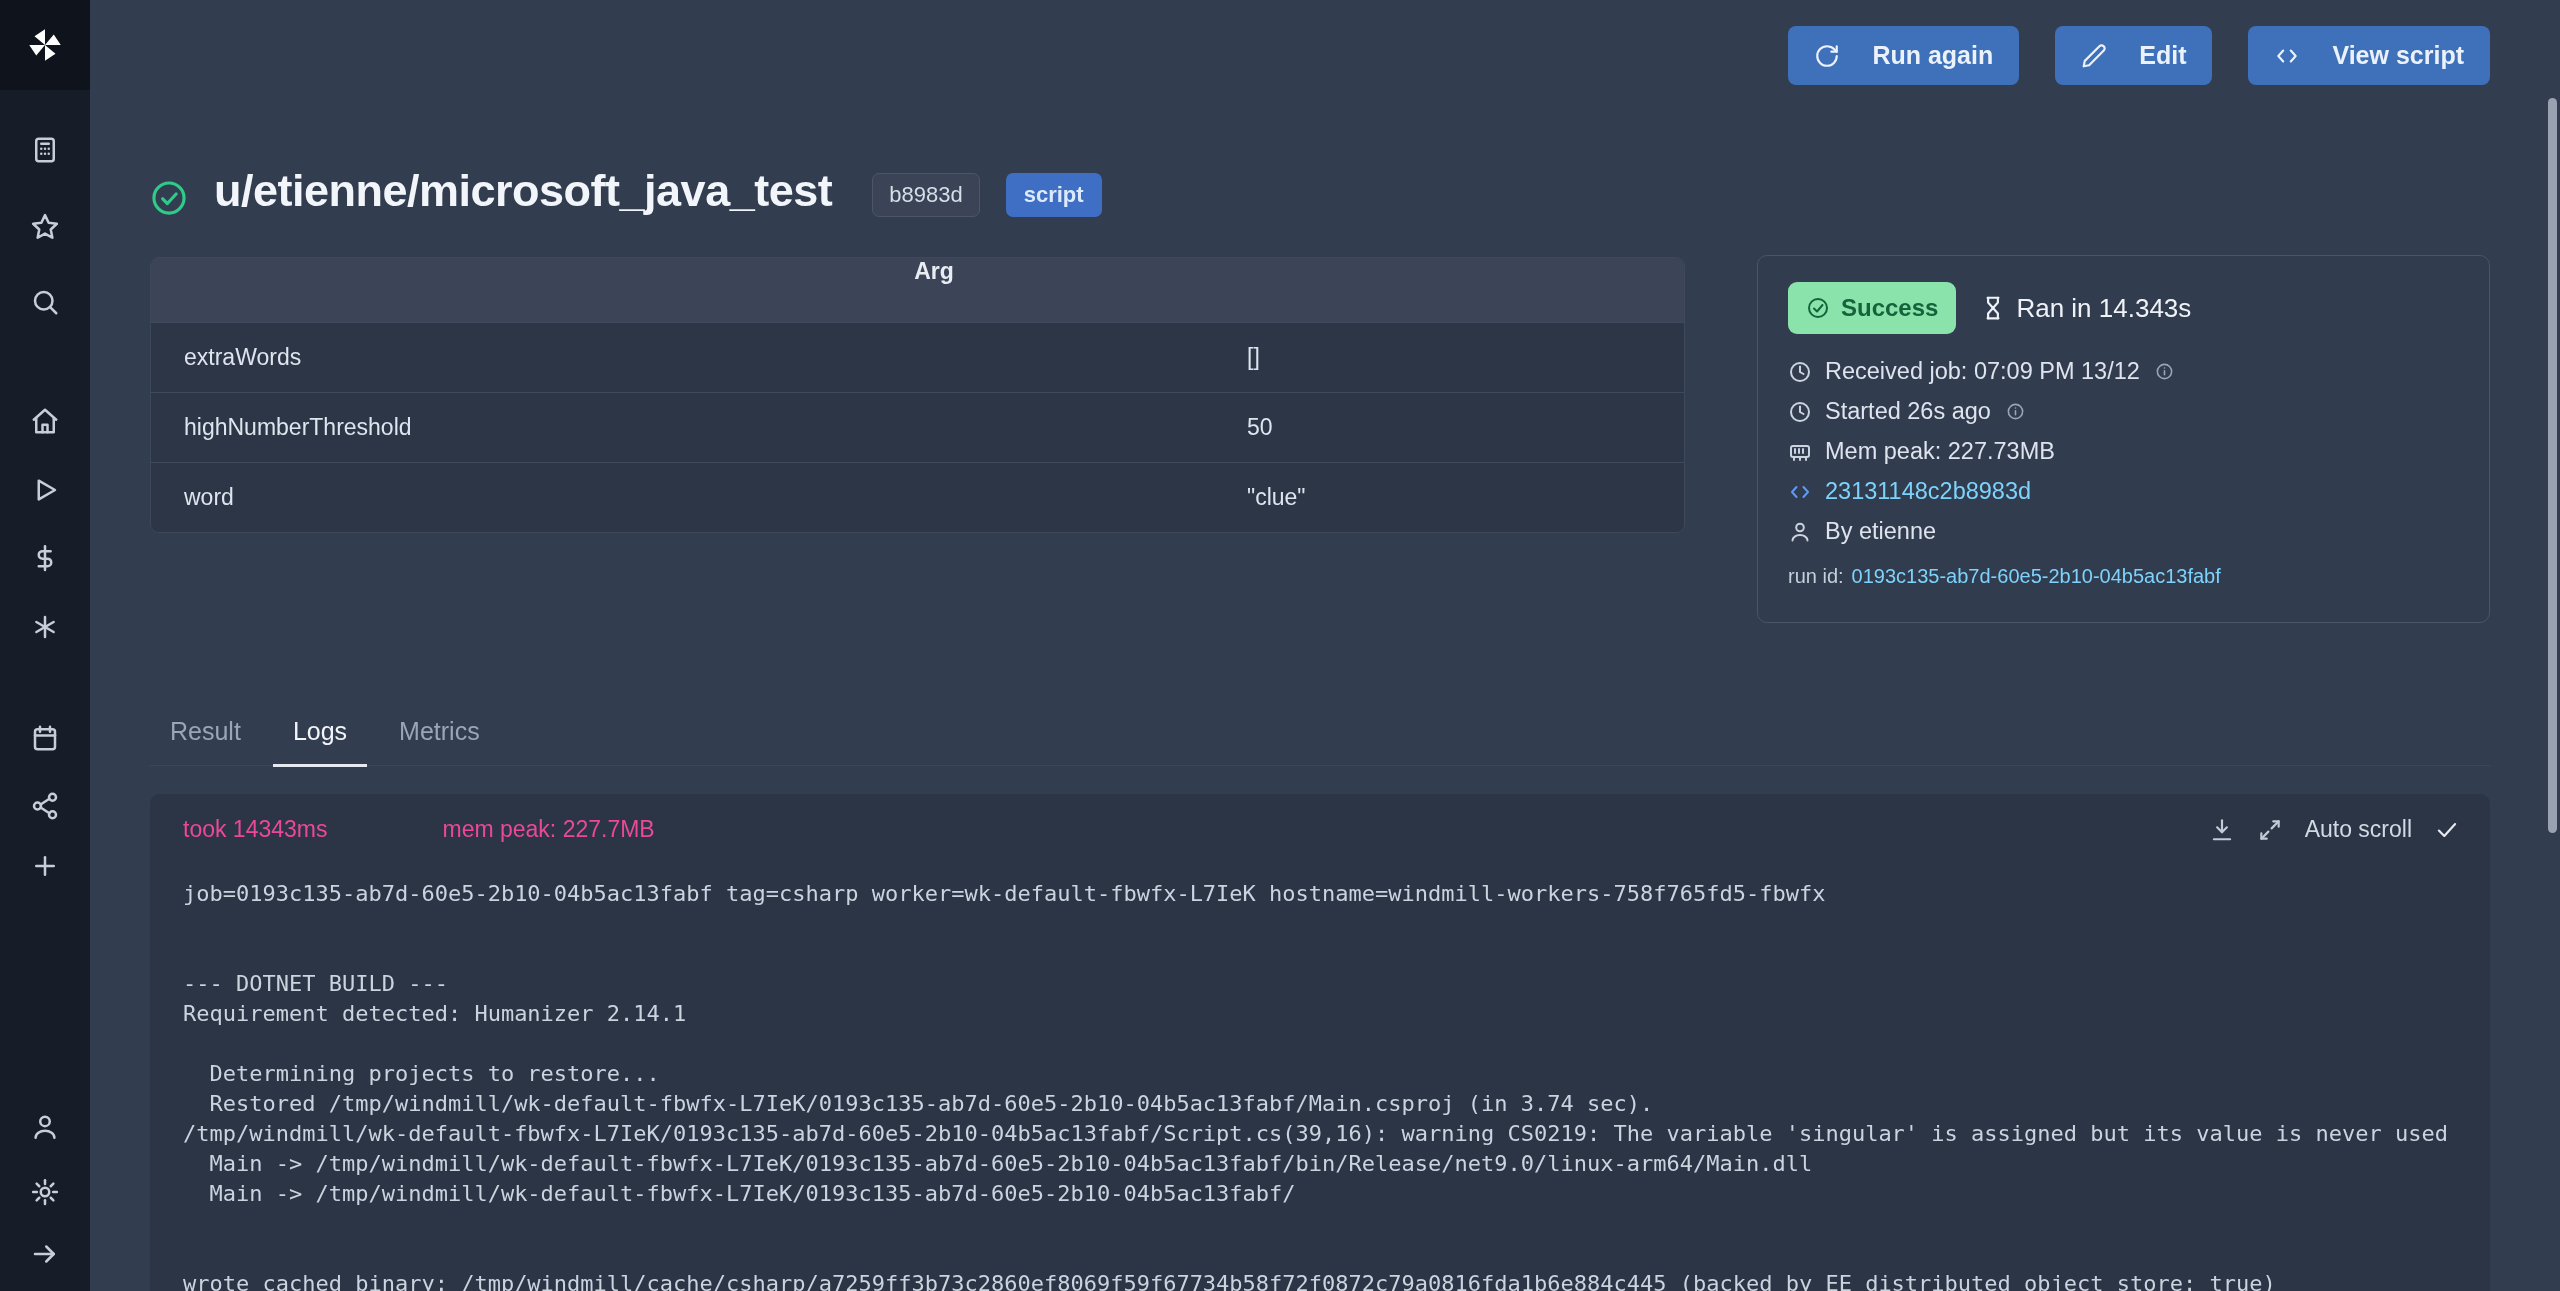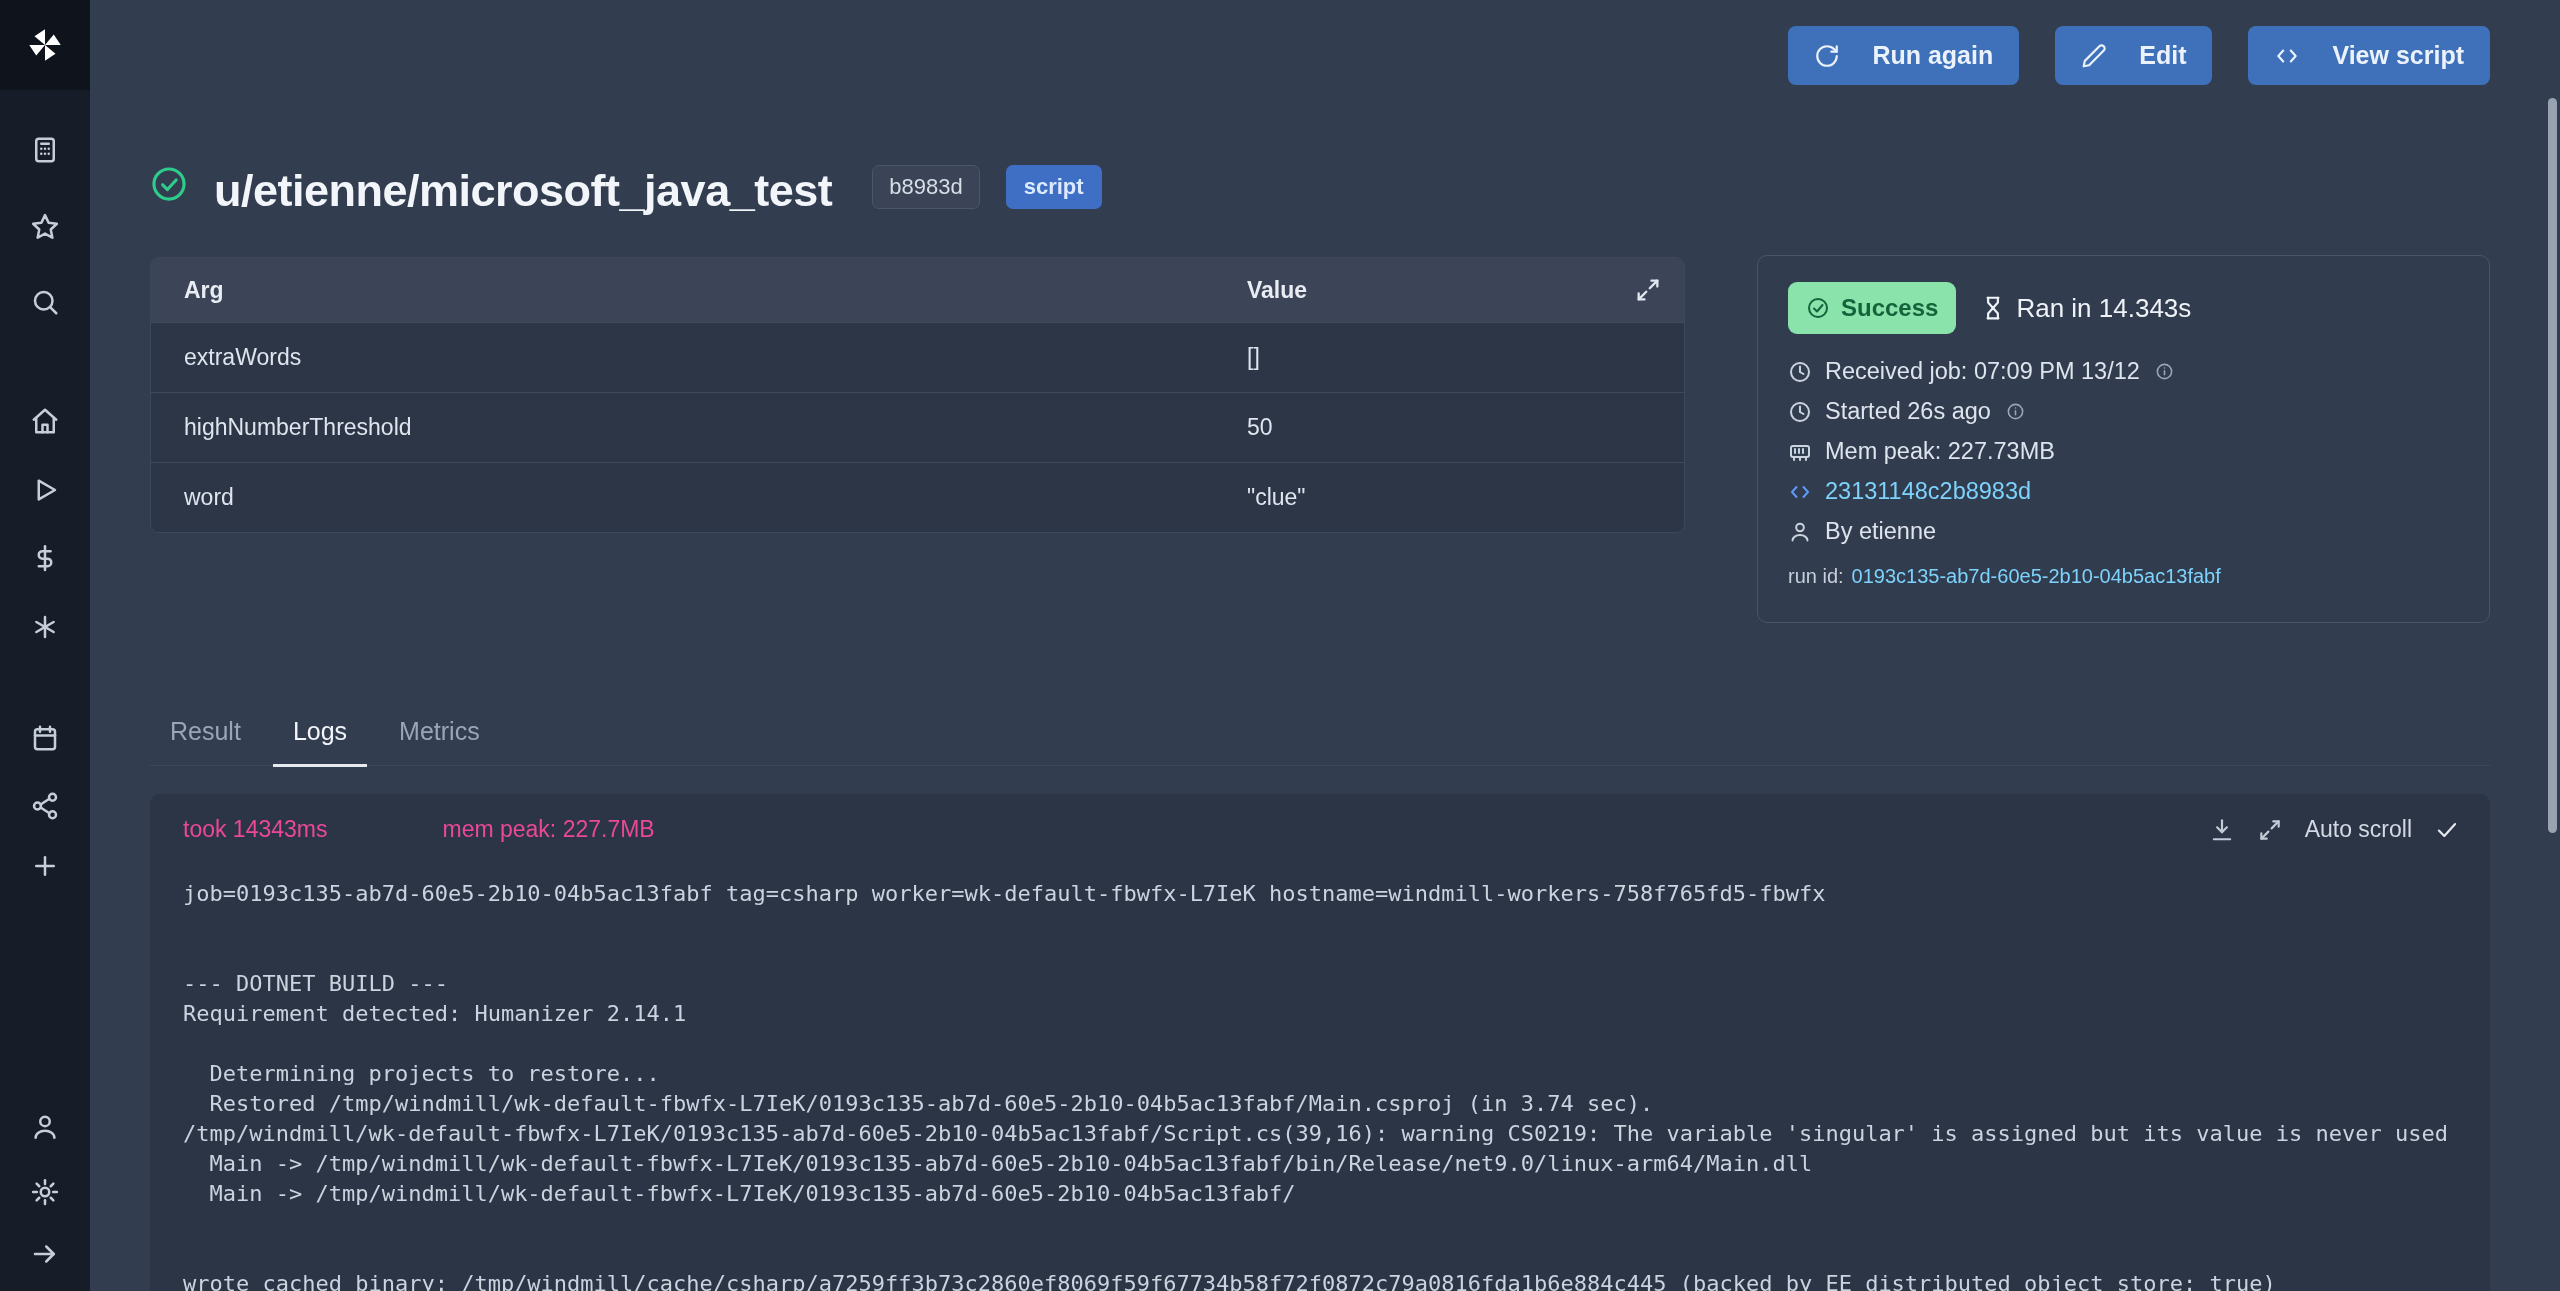--- a/index.html
+++ b/index.html
@@ -35,38 +35,38 @@
     display: flex; align-items: center; gap: 32px; height: 59px; padding: 0 26px;
     background: #3E71BA; border: none; border-radius: 8px; cursor: pointer;
     color: #ECF2FB; font-size: 25px; font-weight: 600; font-family: inherit;
   }
   .btn svg { width: 26px; height: 26px; }
 
   .content-row { display: flex; gap: 72px; margin-top: 80px; }
   .left-col { width: 1535px; flex: 0 0 auto; }
   .right-col { width: 733px; flex: 0 0 auto; }
 
-  .title-row { display: flex; align-items: flex-start; gap: 26px; height: 52px; margin-bottom: 40px; }
+  .title-row { display: flex; align-items: flex-end; gap: 26px; height: 52px; margin-bottom: 40px; }
   .title-check { color: #2FCB8B; display: flex; }
   .title-check svg { width: 38px; height: 38px; }
   .page-title { font-size: 45px; font-weight: 700; letter-spacing: -0.5px; color: #F2F5FA; margin-right: 14px; }
   .hash-badge {
     background: #3A4456; border: 1px solid #4C5668; border-radius: 7px;
     color: #D7DEE8; font-size: 22px; padding: 8px 16px;
   }
   .type-badge {
     background: #3F6FC4; border-radius: 7px;
     color: #DBEAFE; font-size: 22px; font-weight: 700; padding: 9px 18px;
   }
 
   
   .args-table { border: 1px solid #48536580; border-radius: 9px; overflow: hidden; }
   .t-head {
     display: flex; align-items: center; height: 64px; background: #3B4557;
-    font-weight: 700; font-size: 23px; color: #E9EDF3;
+    font-weight: 700; font-size: 23px; color: #E9EDF3; flex-direction: column;
   }
   .t-row {
     display: flex; align-items: center; height: 70px; background: #2C3647;
     border-top: 1px solid #3F4A5C; font-size: 23px; color: #DFE5EE;
   }
   .cell-arg { flex: 0 0 1096px; padding-left: 33px; }
   .cell-val { flex: 1 1 auto; }
   .t-expand { padding-right: 22px; color: #E2E7EF; display: flex; cursor: pointer; }
   .t-expand svg { width: 28px; height: 28px; }
 

